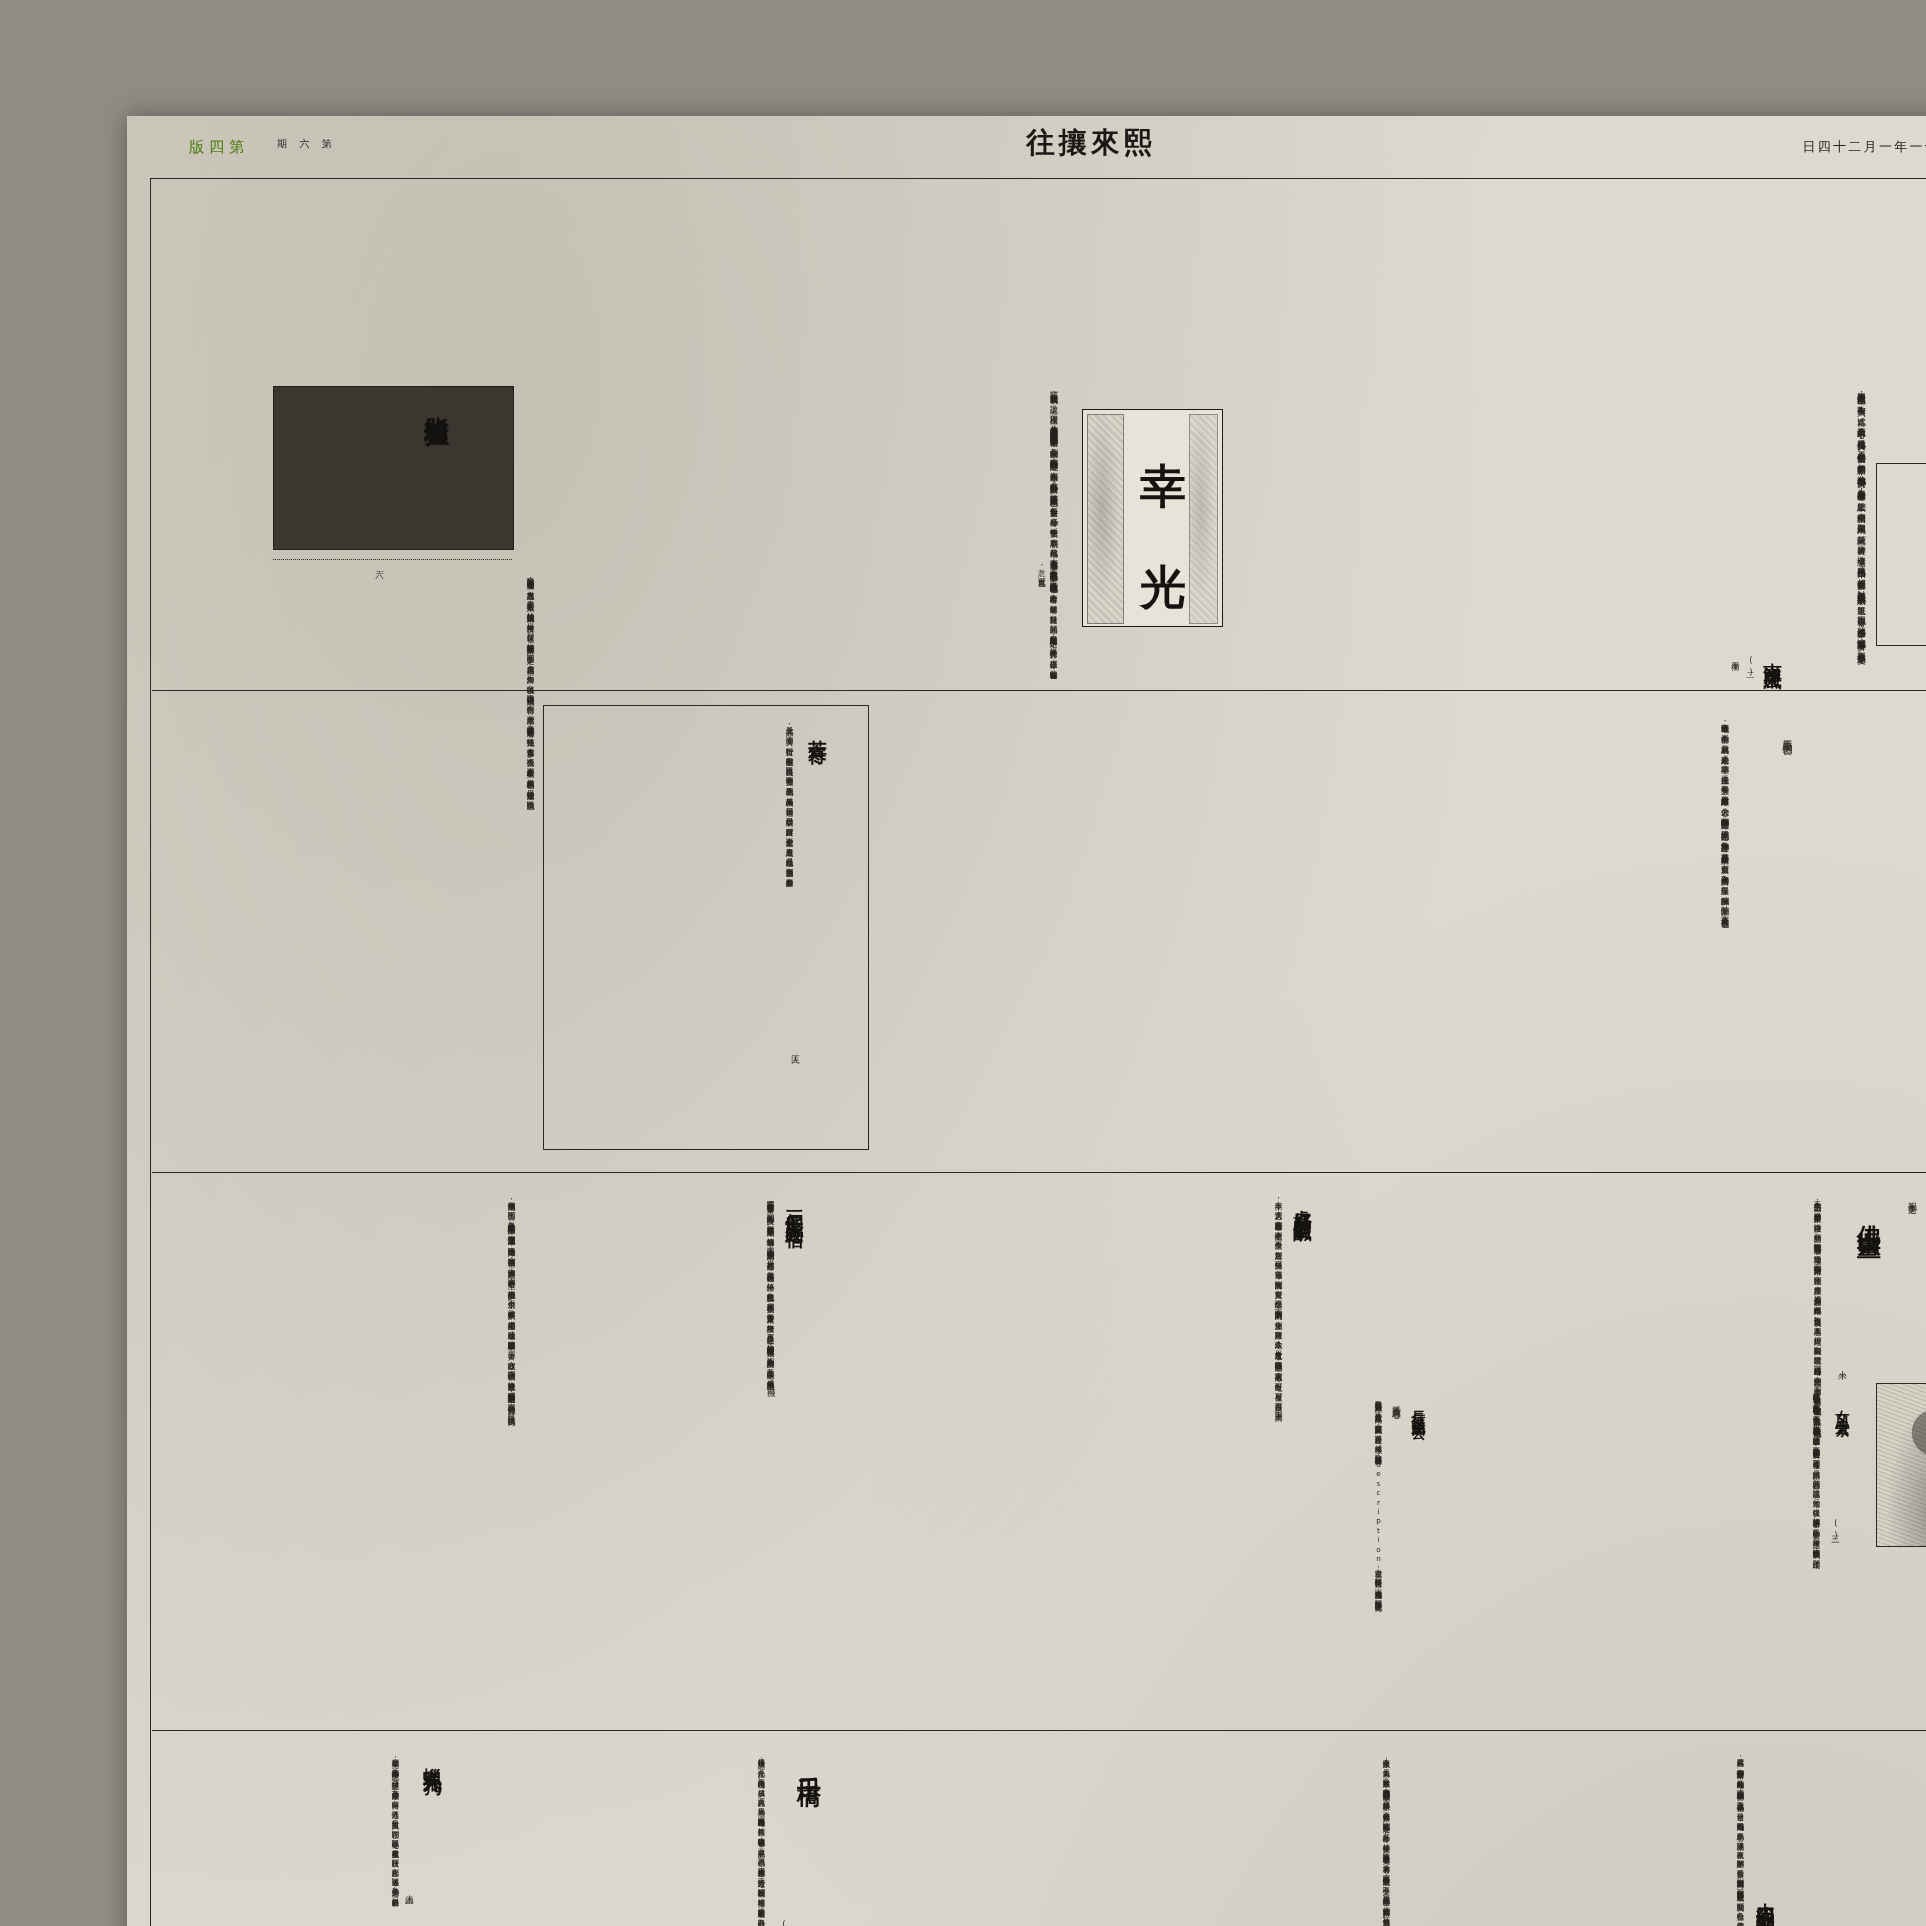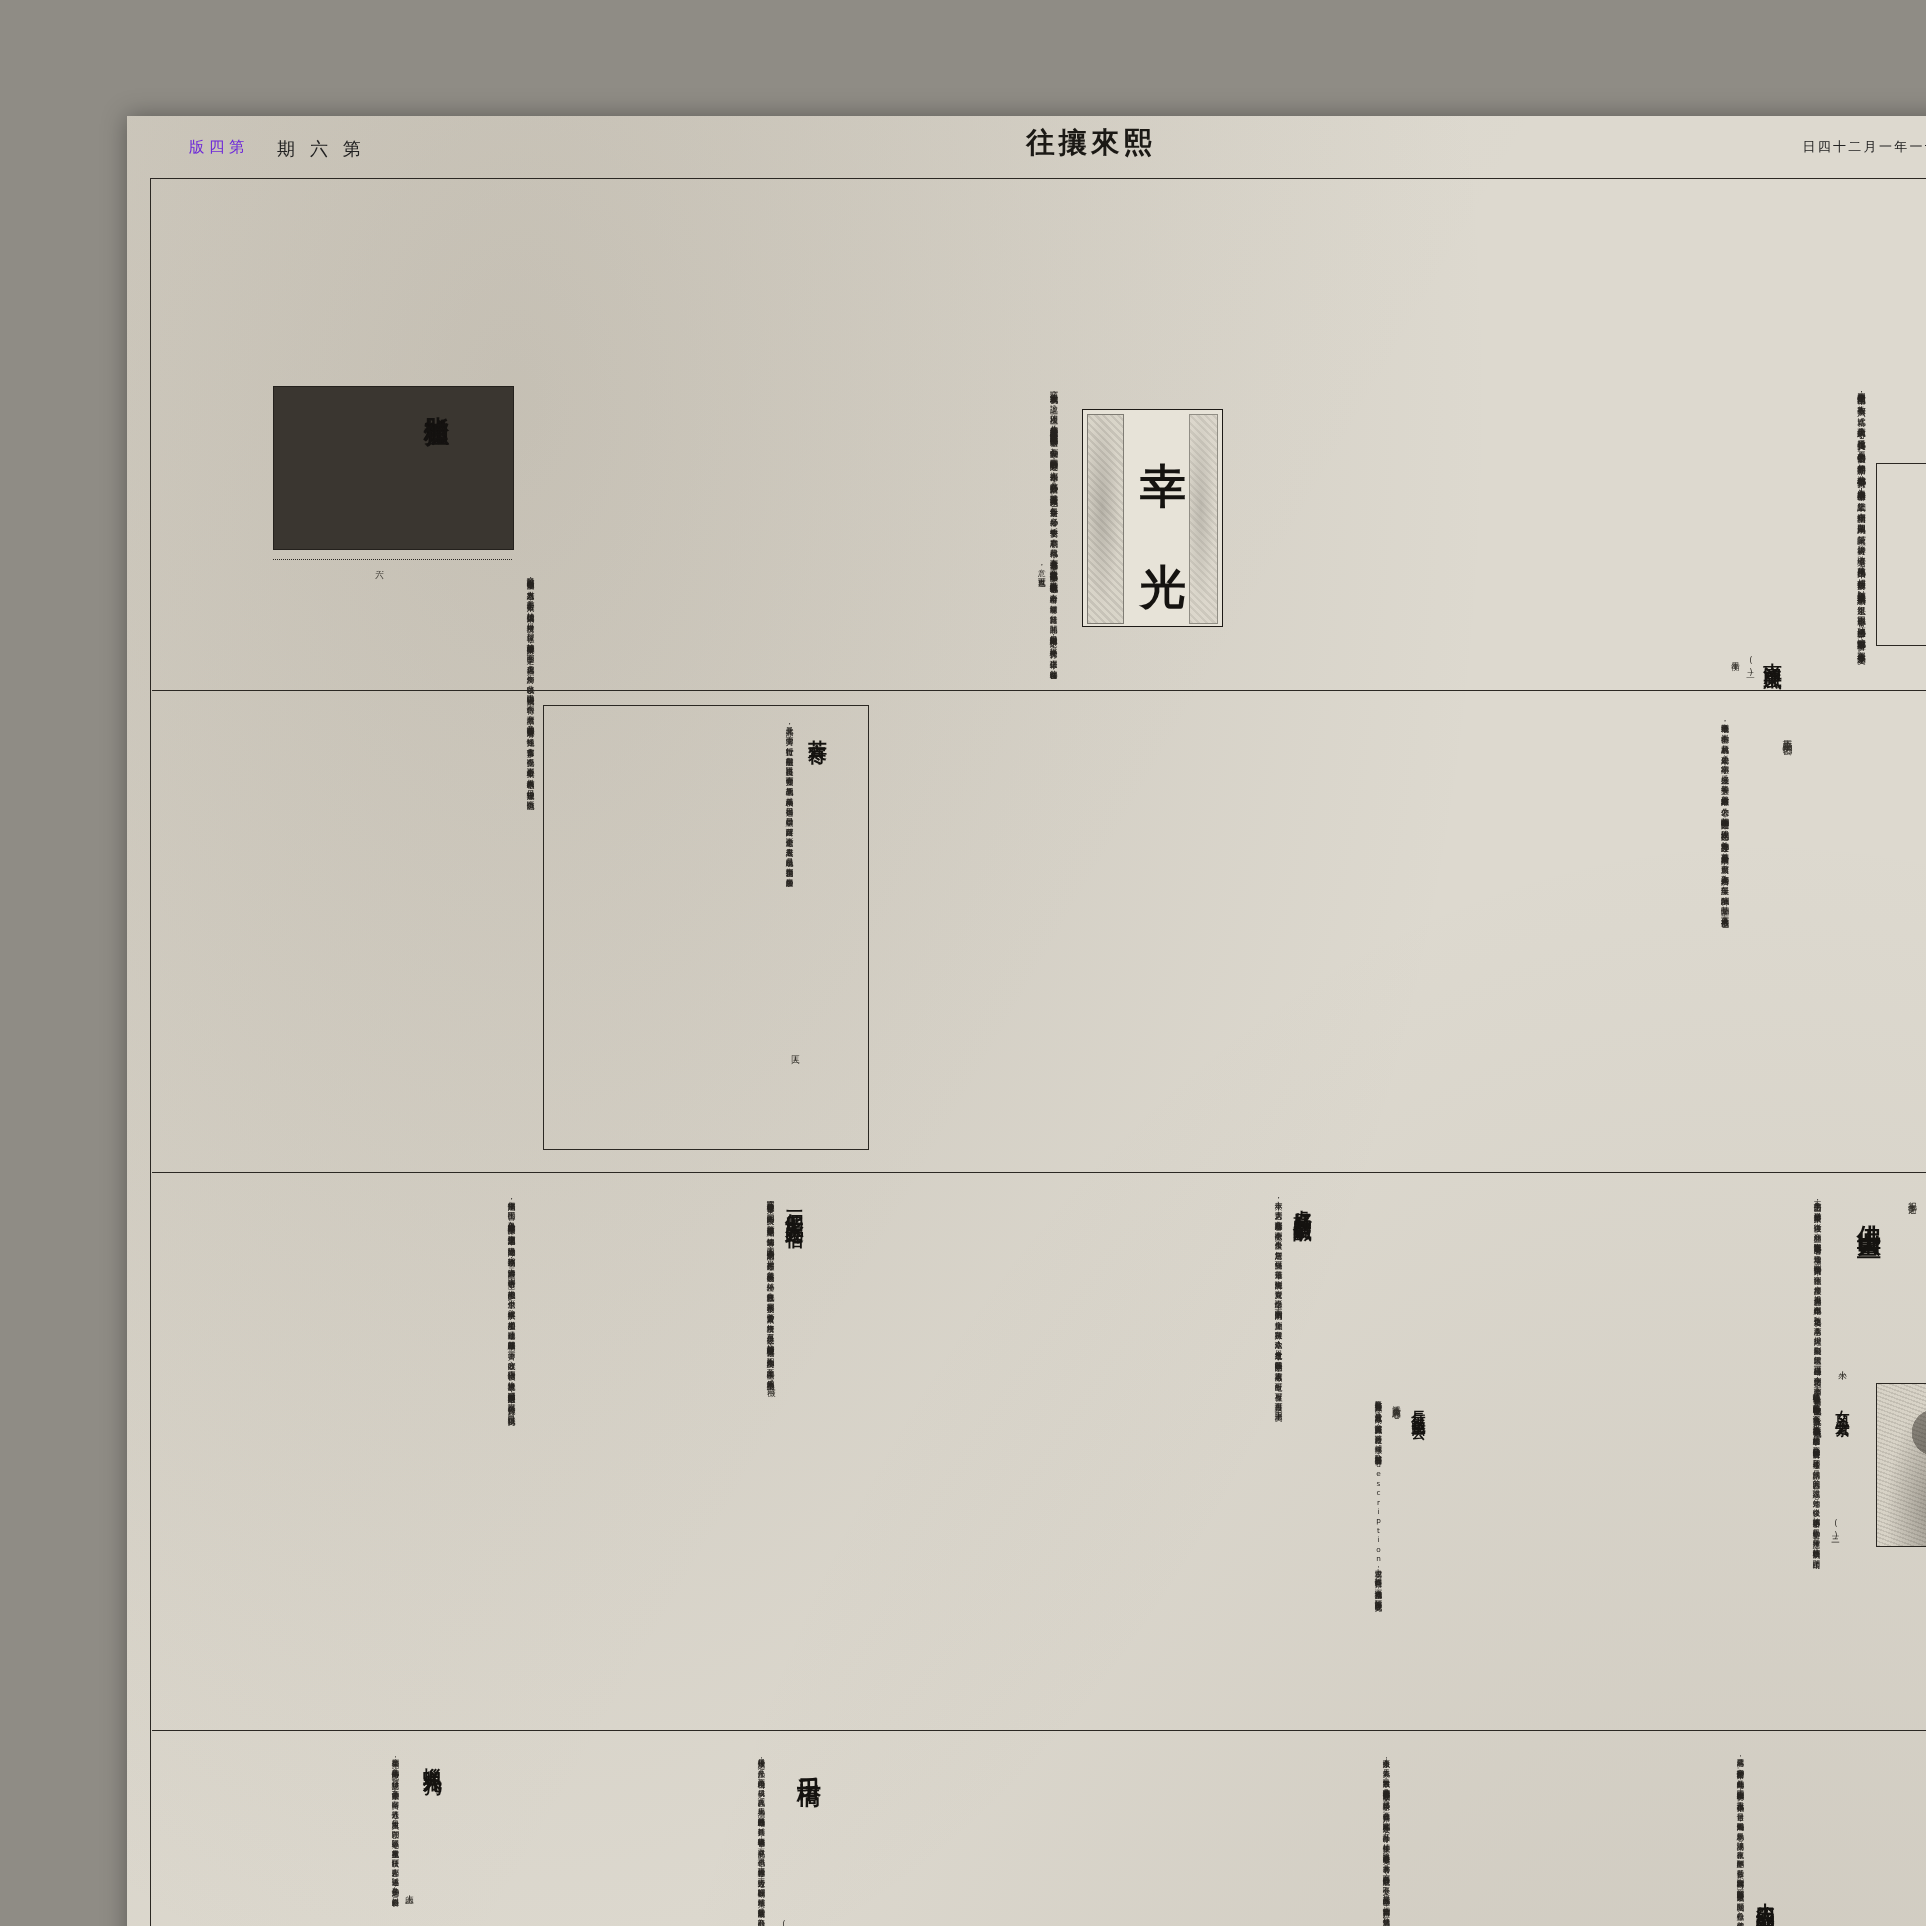--- a/index.html
+++ b/index.html
@@ -64,32 +64,32 @@
     color: #1b1915;
     letter-spacing: 3.9px;
     white-space: nowrap;
     direction: rtl;
     unicode-bidi: bidi-override;
   }
   #issue-left {
     position: absolute;
     left: 127px;
     top: 13px;
-    font-size: 18px;
+    font-size: 10px;
     color: #222;
     letter-spacing: 4.6px;
     direction: rtl;
     unicode-bidi: bidi-override;
   }
   #page-no {
     position: absolute;
     left: 39px;
     top: 13px;
     font-size: 15.4px;
-    color: #6d28d9;
+    color: #4d7c0f;
     letter-spacing: 4.6px;
     direction: rtl;
     unicode-bidi: bidi-override;
   }
   #issue-date {
     position: absolute;
     right: 15.4px;
     top: 14.6px;
     font-size: 13px;
     color: #222;

